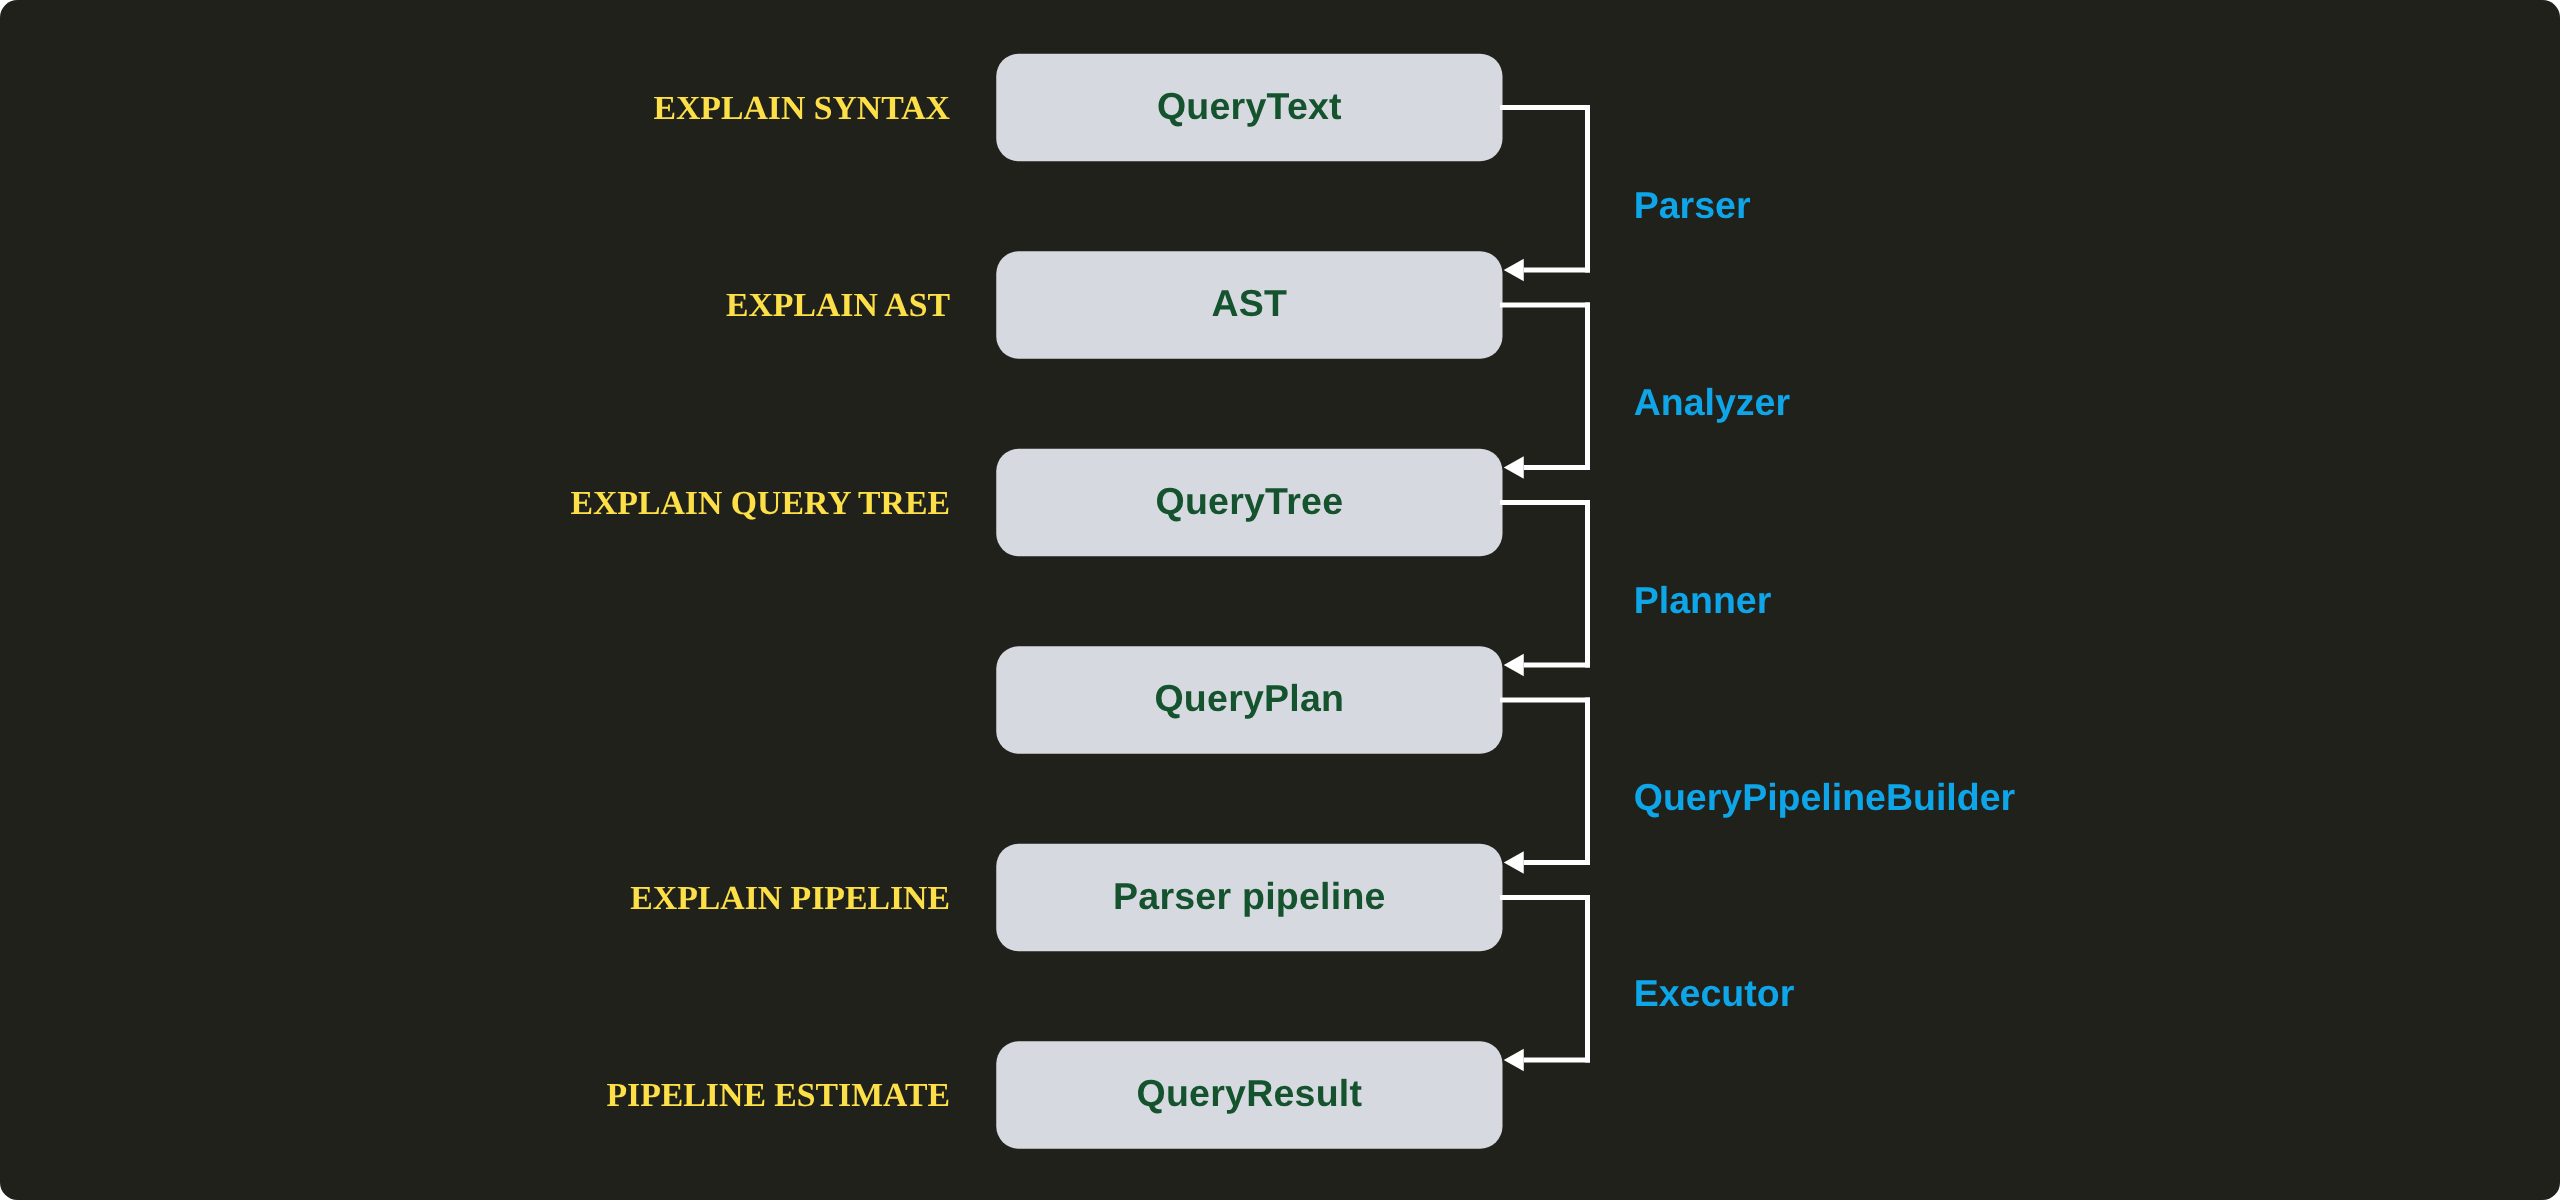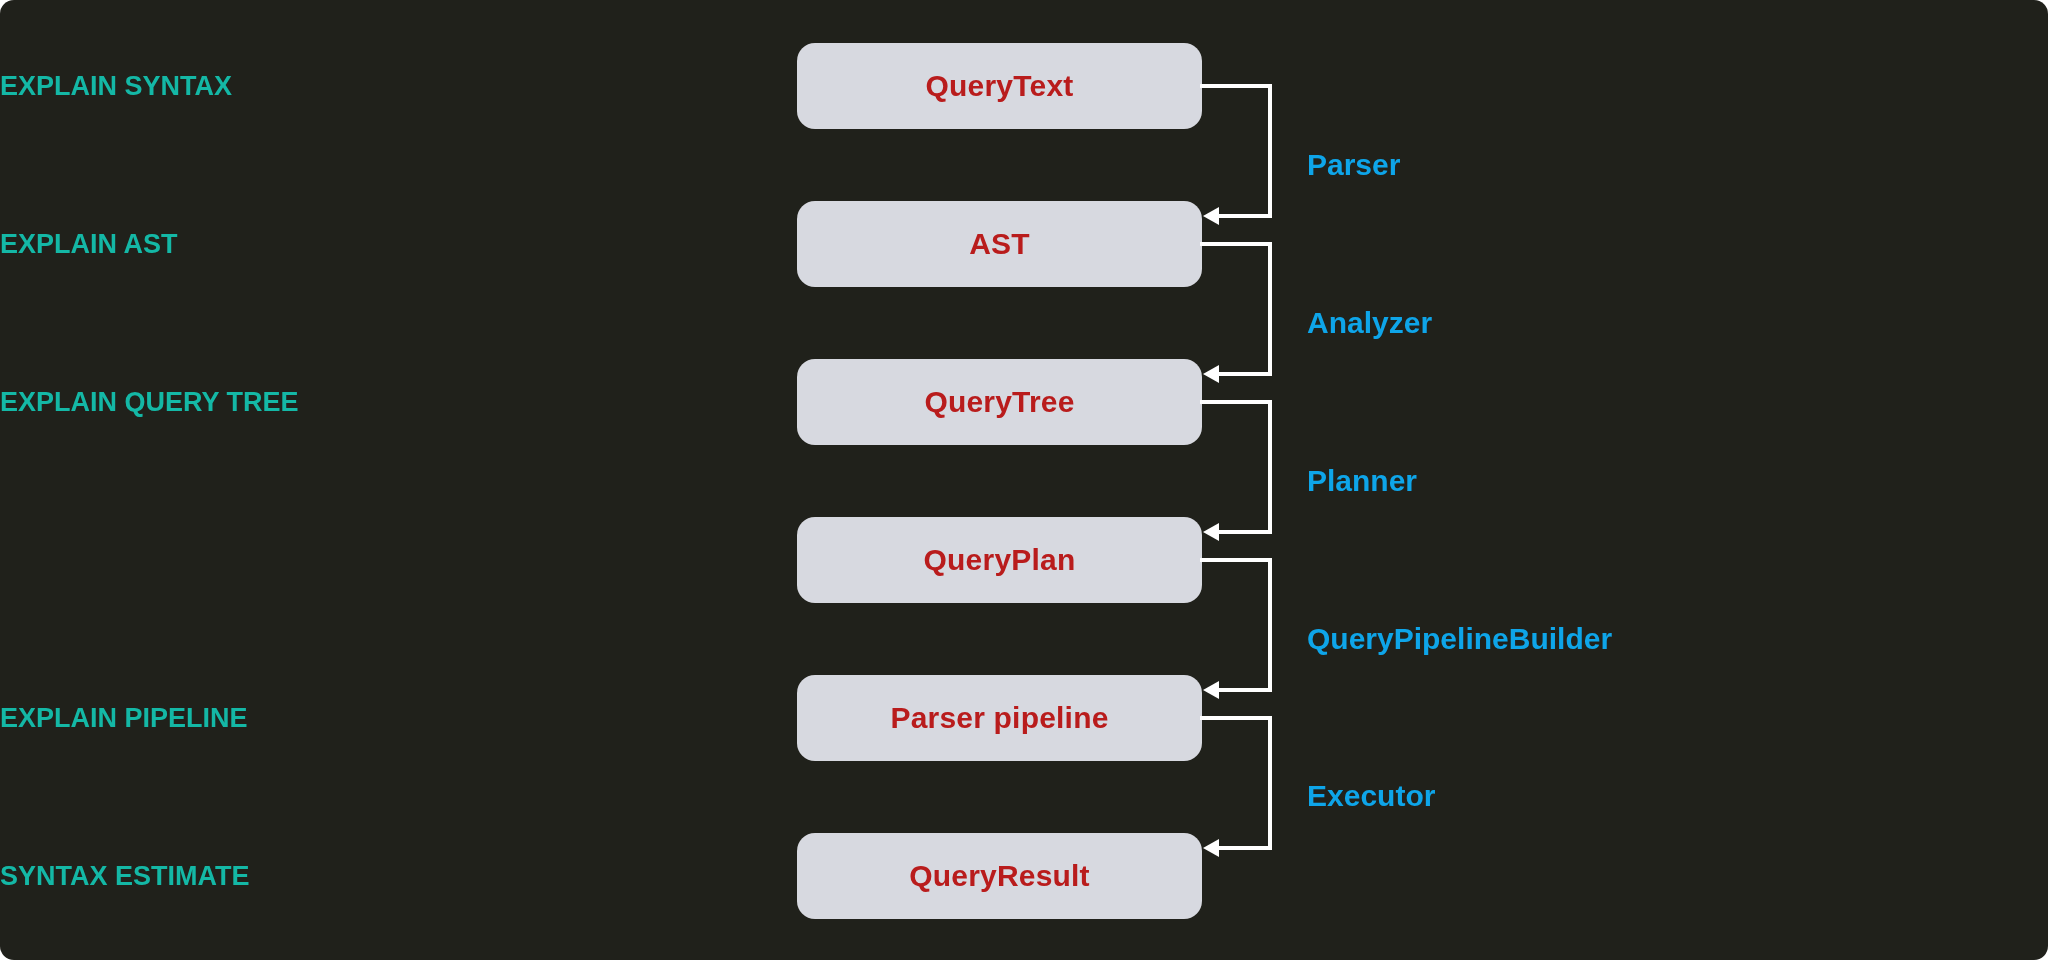--- a/index.html
+++ b/index.html
@@ -7,29 +7,29 @@
     position:relative;width:2048px;height:960px;
     background:var(--bg,#20211b);border-radius:14px;overflow:hidden;
     font-family:"Liberation Sans",sans-serif;
   }
   .row{position:absolute;left:0;width:2048px;height:86px;}
   .row.r0{top:43px}.row.r1{top:201px}.row.r2{top:359px}
   .row.r3{top:517px}.row.r4{top:675px}.row.r5{top:833px}
 
   .explain{
     position:absolute;left:0;top:0;width:760px;height:86px;line-height:86px;
-    font-family:Liberation Sans, sans-serif;
-    font-size:27px;font-weight:700;color:#14b8a6;white-space:pre;
+    text-align:right;font-family:Liberation Serif, serif;
+    font-size:27px;font-weight:700;color:#fde047;white-space:pre;
   }
   .box{
     position:absolute;left:797px;top:0;width:405px;height:86px;
     background:var(--box,#d7d9e0);border-radius:18px;
     display:flex;align-items:center;justify-content:center;
   }
-  .box span{font-size:30px;font-weight:700;color:#b91c1c;letter-spacing:.2px;}
+  .box span{font-size:30px;font-weight:700;color:#14532d;letter-spacing:.2px;}
 
   .seg{position:absolute;background:var(--line,#ffffff);}
   .exit-h{left:1200px;width:72px;height:4px;}
   .vert{left:1268px;width:4px;height:134px;}
   .enter-h{left:1219px;width:53px;height:4px;}
   .ahead{
     position:absolute;left:1203px;width:0;height:0;
     border-top:9px solid transparent;border-bottom:9px solid transparent;
     border-right:16px solid var(--line,#ffffff);
   }
@@ -79,21 +79,21 @@
   </div>
 
   <div class="row r4">
     <span class="explain">EXPLAIN PIPELINE</span>
     <div class="box">
       <span>Parser pipeline</span>
     </div>
   </div>
 
   <div class="row r5">
-    <span class="explain">SYNTAX ESTIMATE</span>
+    <span class="explain">PIPELINE ESTIMATE</span>
     <div class="box">
       <span>QueryResult</span>
     </div>
   </div>
 
   <div class="conn c0">
     <div class="seg exit-h"></div>
     <div class="seg vert"></div>
     <div class="seg enter-h"></div>
     <div class="ahead"></div>

